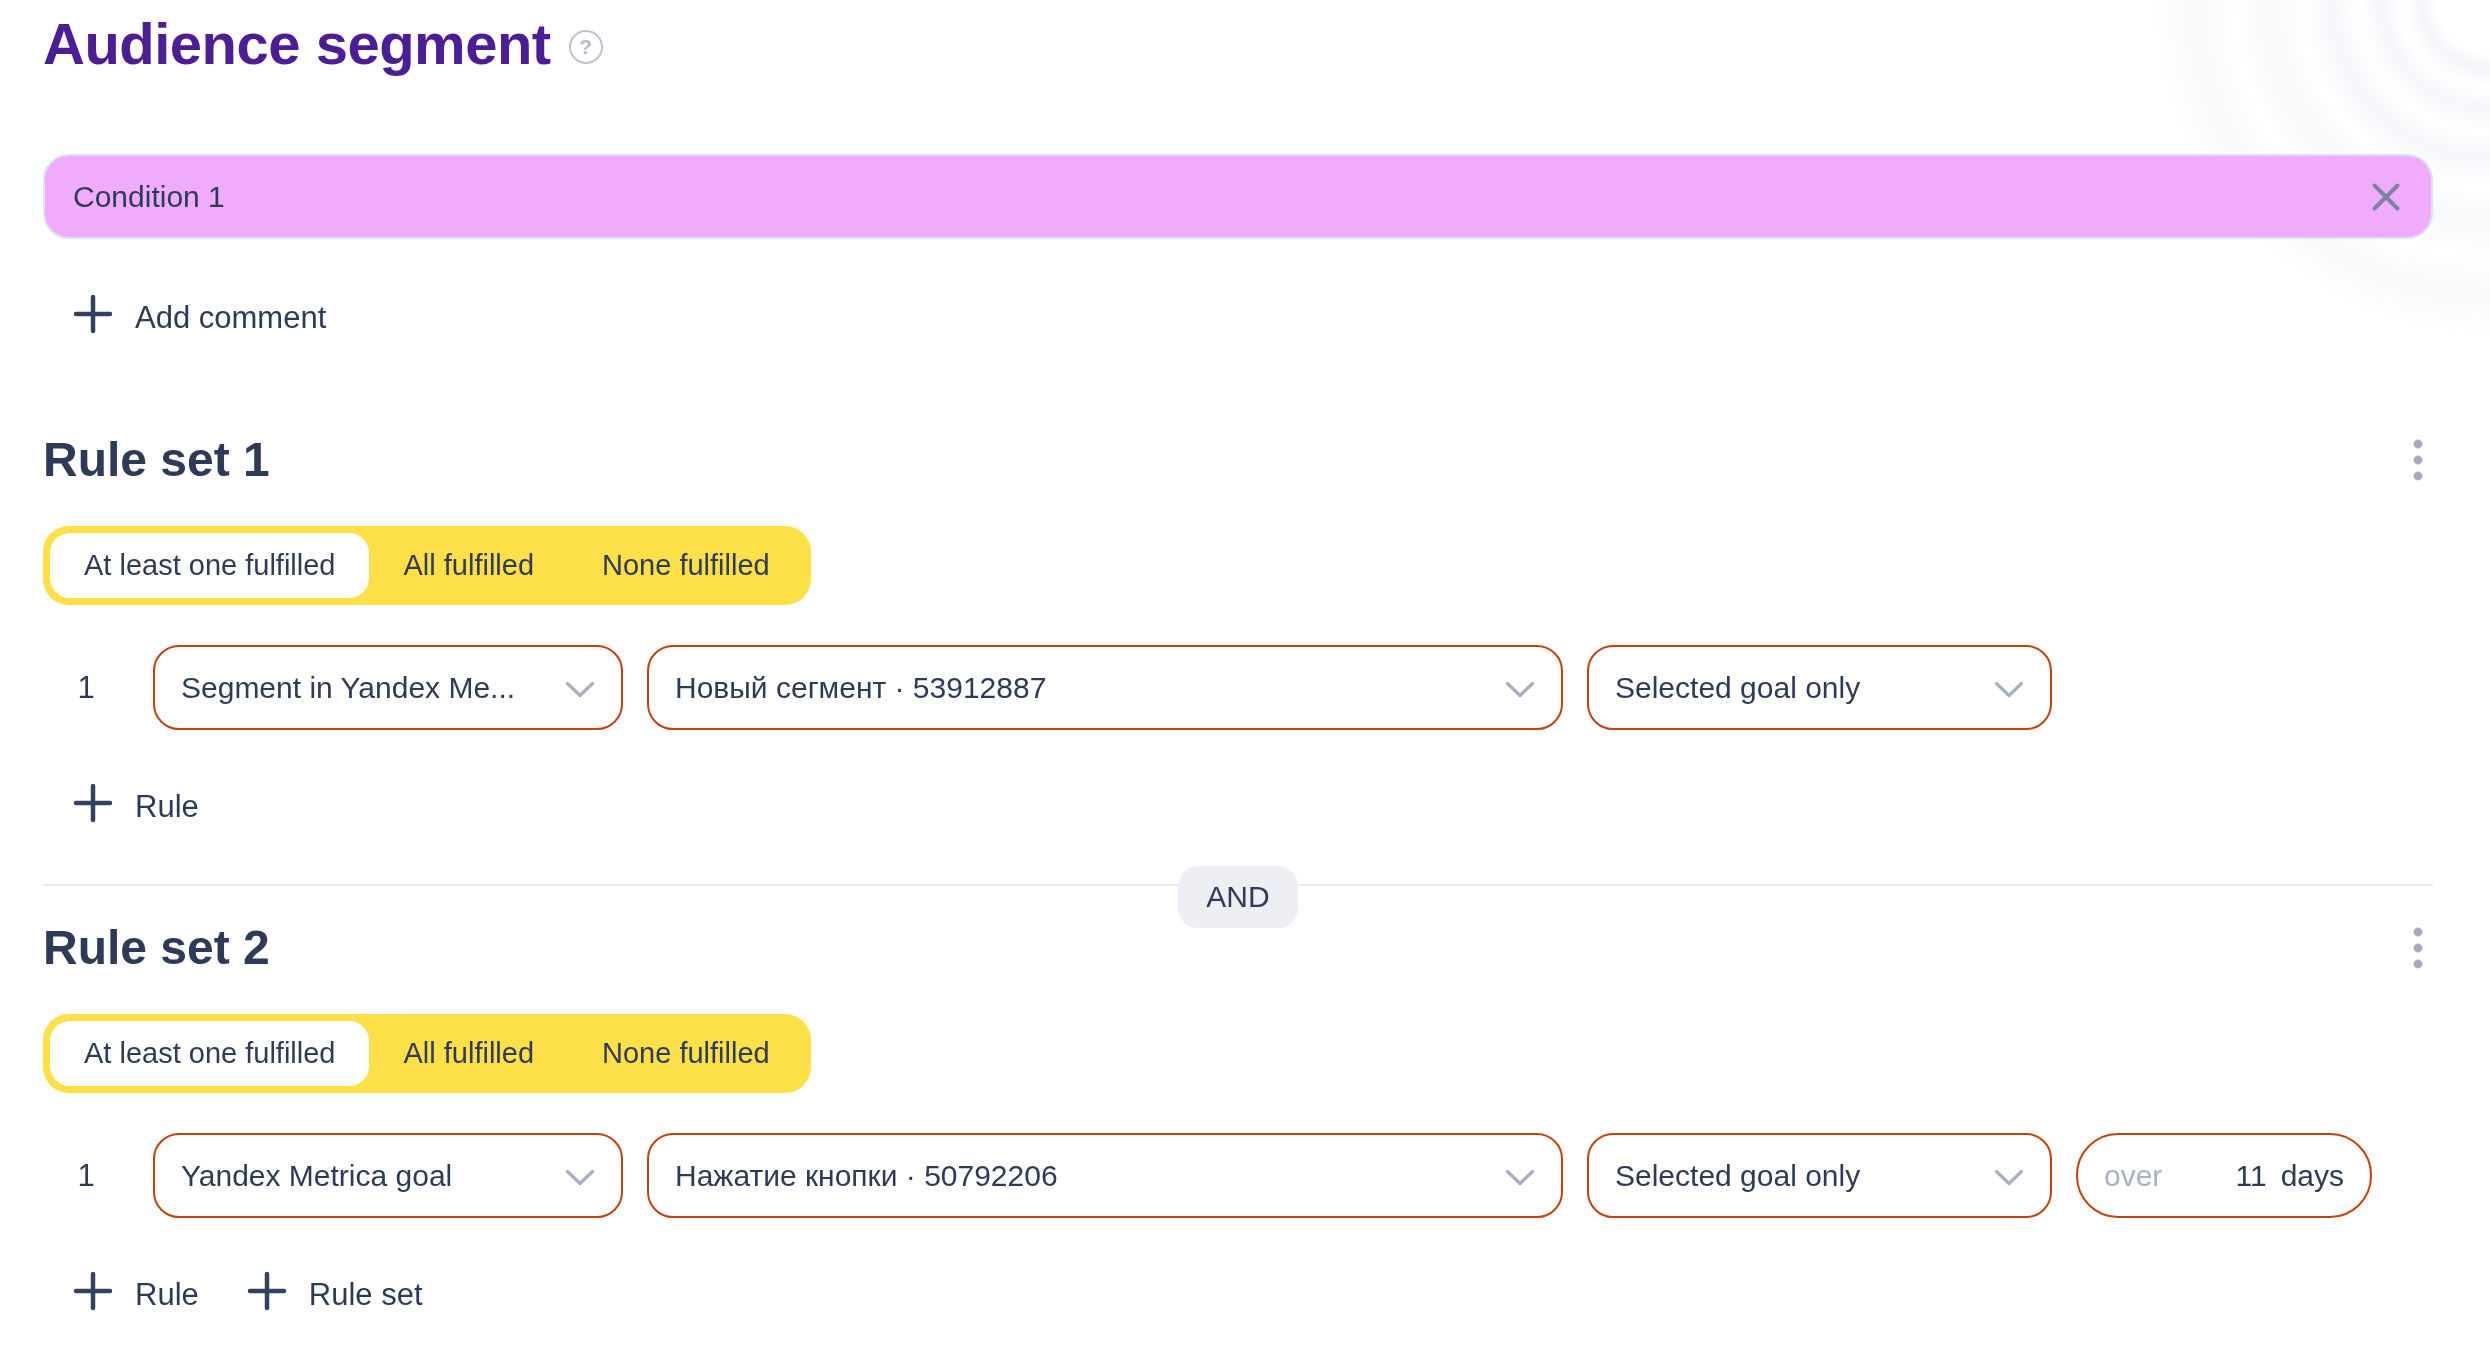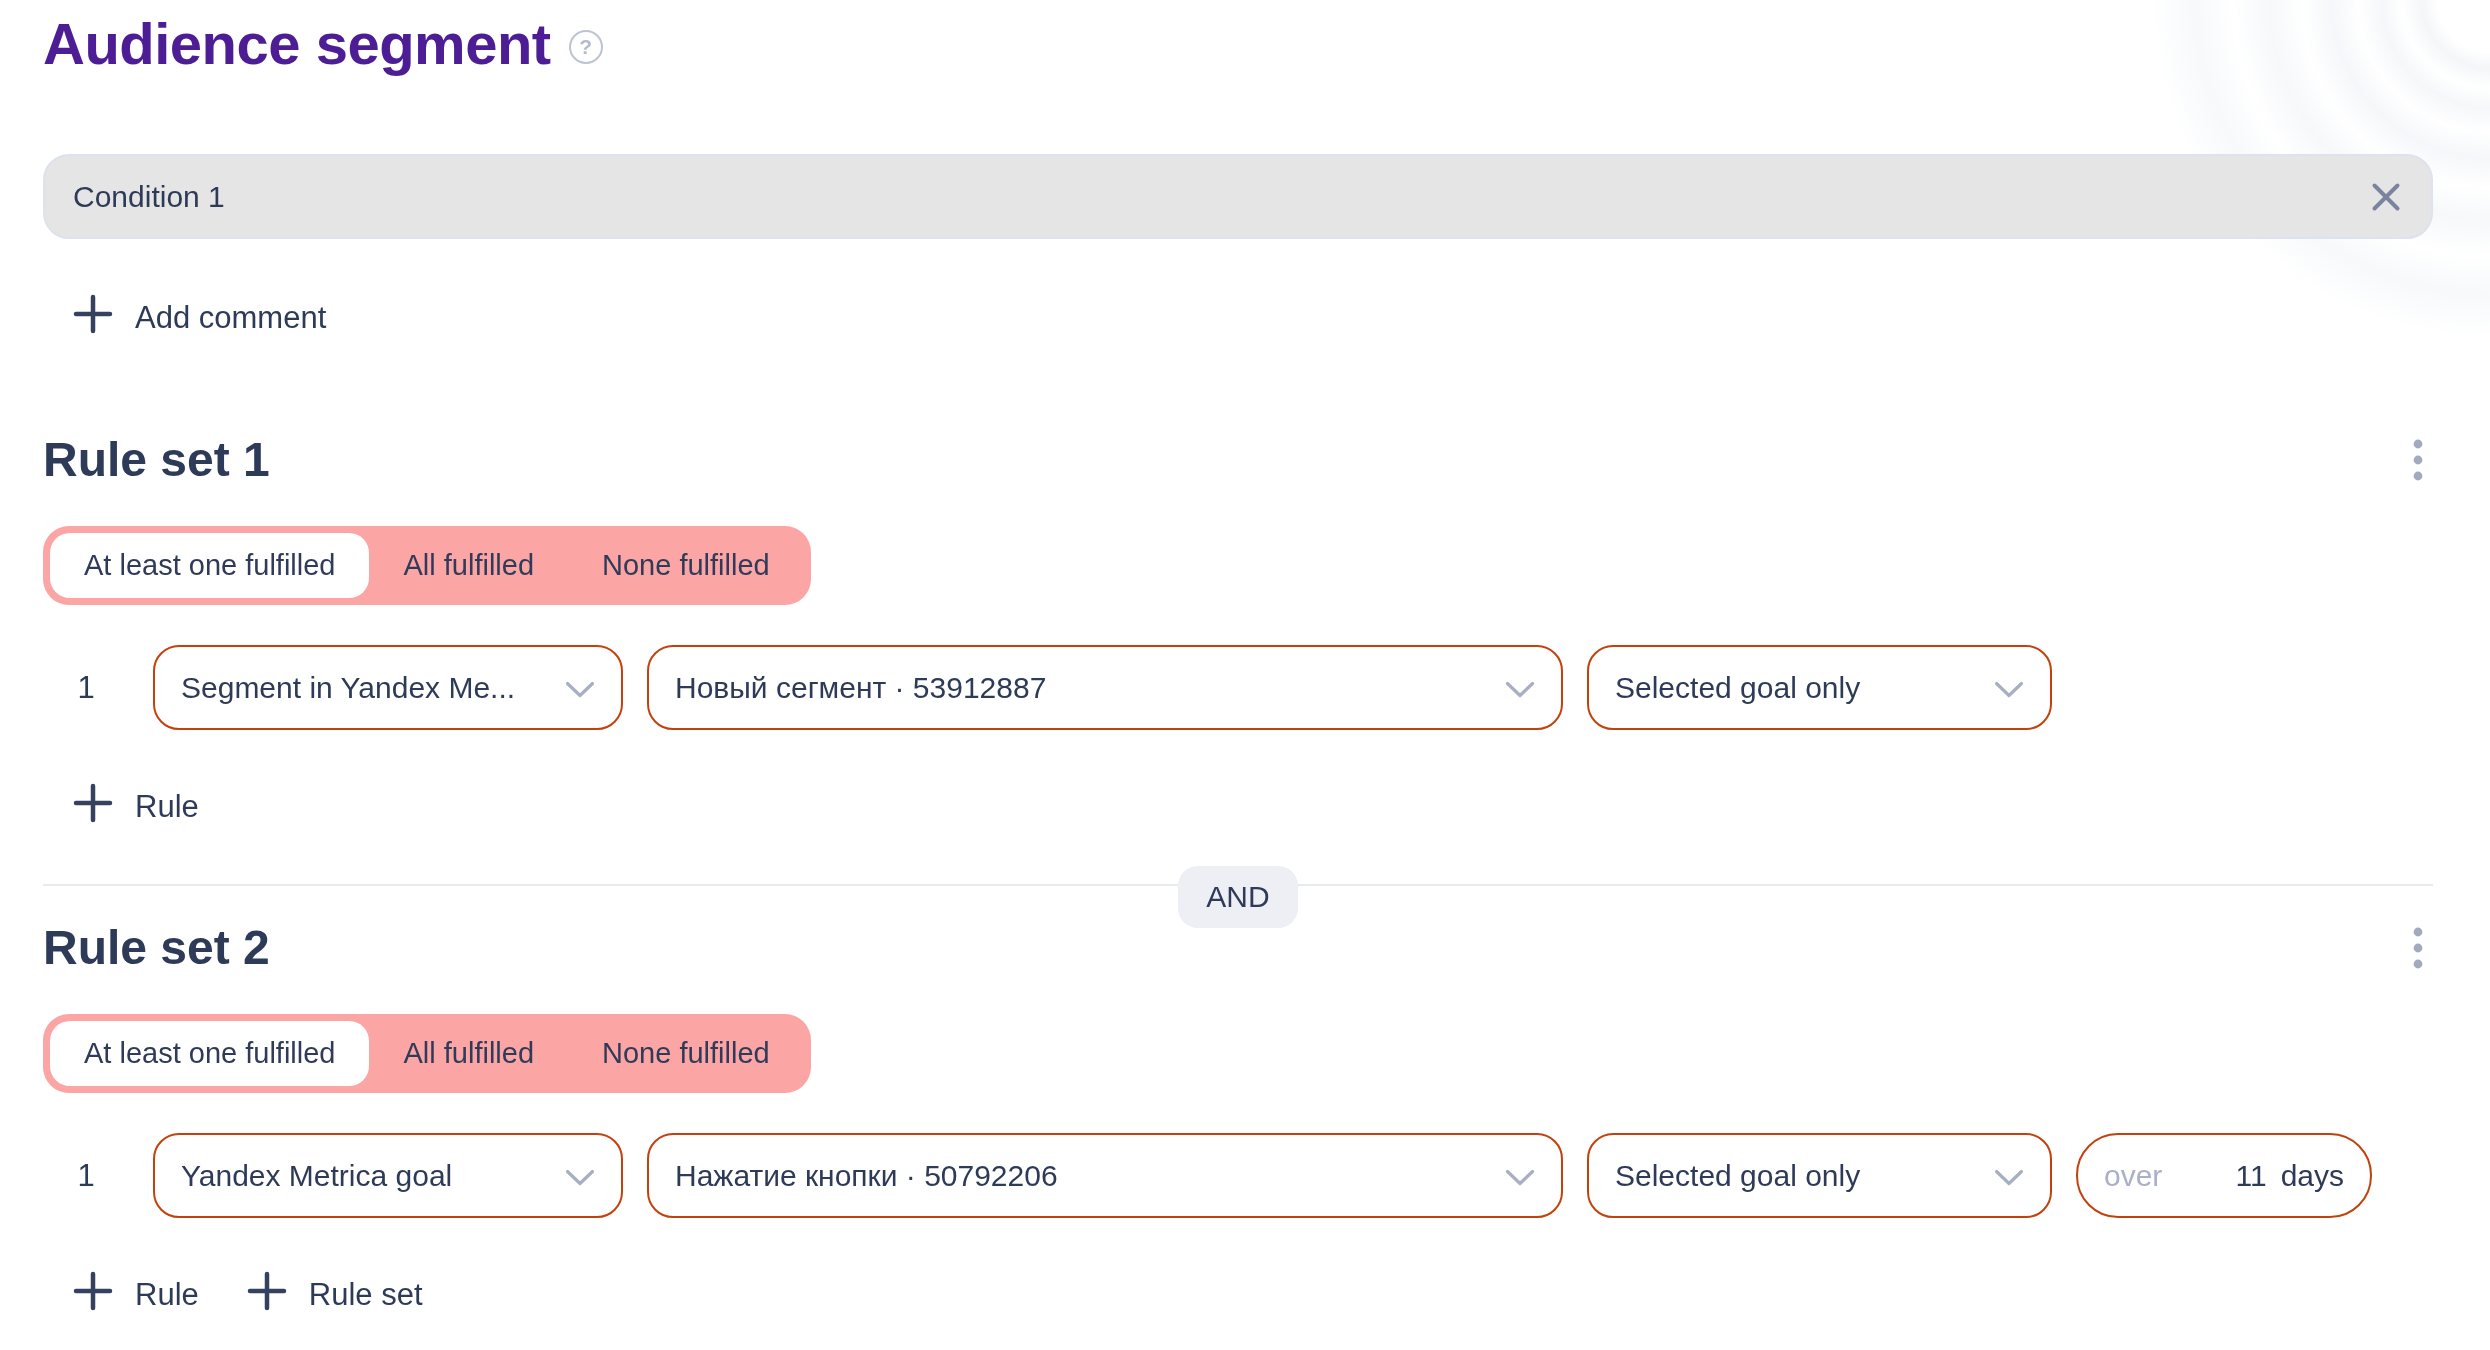--- a/index.html
+++ b/index.html
@@ -28,41 +28,41 @@
   .help{
     width:30px;height:30px;border:2.5px solid #bcc3d4;border-radius:50%;
     color:#b4bccd;font-size:21px;font-weight:700;
     display:flex;align-items:center;justify-content:center;margin-top:6px;
   }
 
   .condition-field{
     margin-top:82px;height:85px;box-sizing:border-box;
     border:2px solid #dce2ee;border-radius:26px;
     display:flex;align-items:center;padding:0 28px;
-    font-size:30px;background:#e5e5e5;
+    font-size:30px;background:#f0abfc;
   }
   .condition-field .grow{flex:1;}
   .icon-btn{background:none;border:none;padding:0;cursor:pointer;display:flex;align-items:center;}
 
   .add-link{
     display:inline-flex;align-items:center;gap:22px;
     background:none;border:none;padding:0;cursor:pointer;
     font-family:inherit;font-size:31px;color:#2e3b58;height:44px;
   }
   .add-comment-row{margin:57px 0 0 30px;}
 
   .rs-head{display:flex;justify-content:space-between;align-items:flex-start;height:50px;}
   .rs-head h2{margin:0;font-size:48px;line-height:50px;font-weight:700;color:#2e3b58;}
   .kebab{margin:2px 8px 0 0;}
   .rs-head-1{margin-top:95px;}
   .rs-head-2{margin-top:8px;}
 
   .segmented{
     margin-top:41px;display:inline-flex;align-items:center;
-    background:#fca5a5;border-radius:26px;padding:7px;
+    background:#fde047;border-radius:26px;padding:7px;
     font-size:29px;color:#2f3b59;
   }
   .seg{height:65px;line-height:65px;padding:0 34px;border-radius:20px;white-space:nowrap;cursor:pointer;}
   .seg.selected{background:#ffffff;}
 
   .rule-row{margin-top:40px;display:flex;align-items:center;gap:24px;font-size:30px;}
   .rule-num{width:86px;text-align:center;font-size:31px;flex:none;}
   .dd{
     height:85px;box-sizing:border-box;flex:none;
     border:2px solid #c2410c;border-radius:26px;background:#fff;

